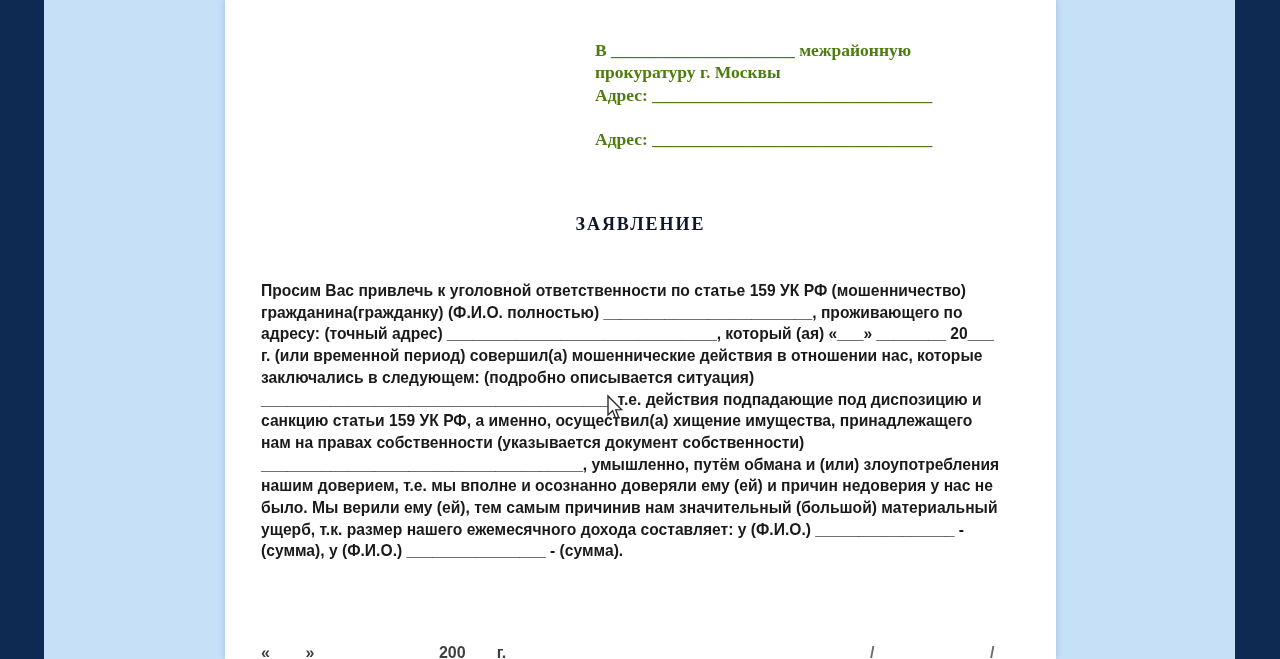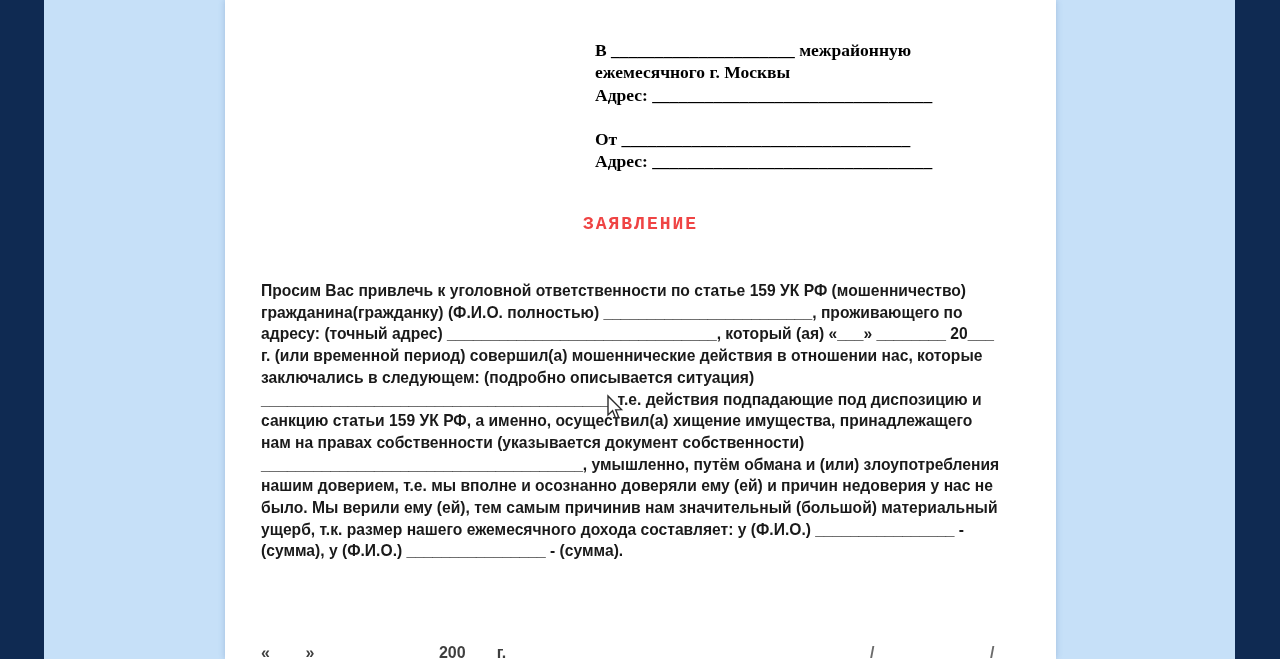--- a/index.html
+++ b/index.html
@@ -37,37 +37,37 @@
 
   
   .addr-block {
     position: absolute;
     left: 370px;
     width: 430px;
     font-family: "Liberation Serif", serif;
     font-weight: bold;
     font-size: 17.5px;
     line-height: 22.3px;
-    color: #000000;
+    color: #4d7c0f;
     white-space: nowrap;
   }
   .addr-block.recipient { top: 39px; }
   .addr-block.sender    { top: 128px; }
 
   .doc-title {
     position: absolute;
     left: 0;
     right: 0;
     top: 214px;
     text-align: center;
-    font-family: Liberation Mono, monospace;
+    font-family: Liberation Serif, serif;
     font-weight: bold;
     font-size: 18px;
     letter-spacing: 2px;
-    color: #ef4444;
+    color: #0f172a;
   }
 
   
   .body-text {
     position: absolute;
     left: 36px;
     top: 280px;
     width: 815px;
     font-family: "Liberation Sans", sans-serif;
     font-weight: bold;
@@ -117,26 +117,25 @@
 <body>
 
 <div class="canvas">
   <div class="edge-strip left"></div>
   <div class="edge-strip right"></div>
 
   <div class="doc-page">
 
     <div class="addr-block recipient">
       <div class="line">В _____________________ межрайонную</div>
-      <div class="line">ежемесячного г. Москвы</div>
+      <div class="line">прокуратуру г. Москвы</div>
       <div class="line">Адрес: ________________________________</div>
     </div>
 
     <div class="addr-block sender">
-      <div class="line">От _________________________________</div>
       <div class="line">Адрес: ________________________________</div>
     </div>
 
     <div class="doc-title">ЗАЯВЛЕНИЕ</div>
 
     <div class="body-text">
       <div class="line">Просим Вас привлечь к уголовной ответственности по статье 159 УК РФ (мошенничество)</div>
       <div class="line">гражданина(гражданку) (Ф.И.О. полностью) ________________________, проживающего по</div>
       <div class="line">адресу: (точный адрес) _______________________________, который (ая) «___» ________ 20___</div>
       <div class="line">г. (или временной период) совершил(а) мошеннические действия в отношении нас, которые</div>

